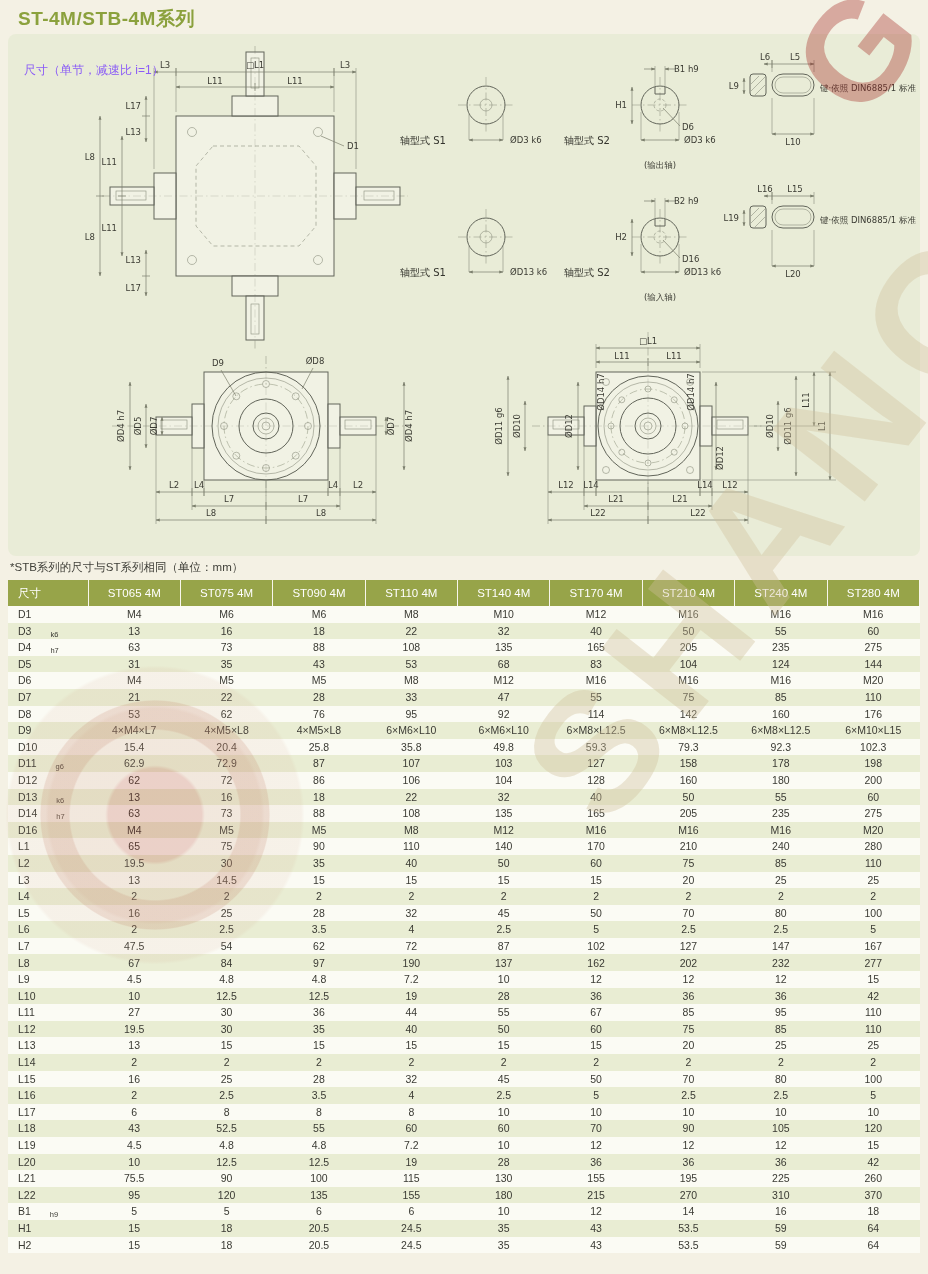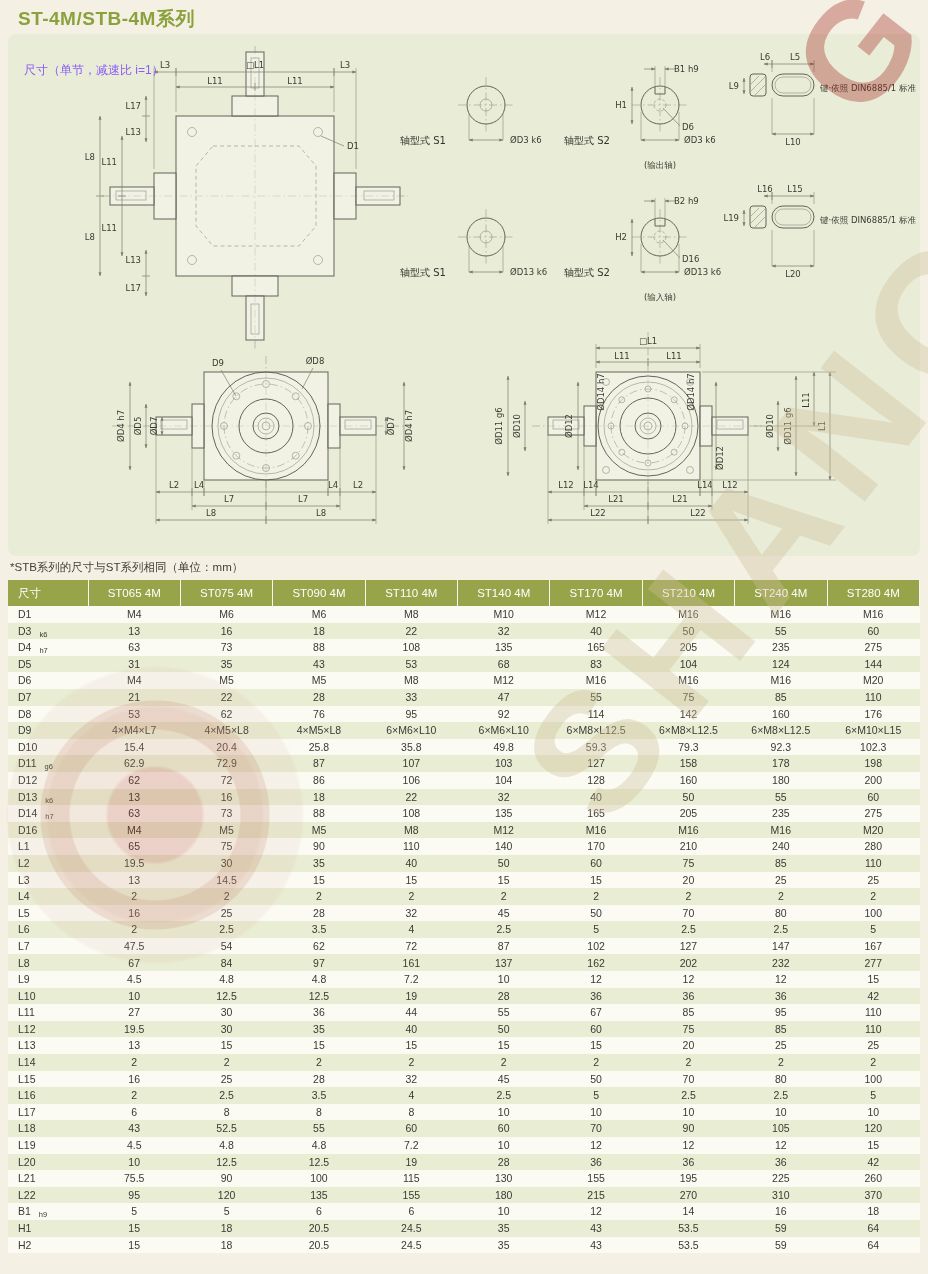--- a/index.html
+++ b/index.html
@@ -11,21 +11,21 @@
 .size-note{position:absolute;left:16px;top:28px;font-size:12px;color:#8b5cf6;z-index:2}
 .panel svg{position:absolute;left:0;top:0}
 .note-row{position:absolute;left:10px;right:10px;top:560px;display:flex;justify-content:flex-start;font-size:11.5px;color:#3f3f38;z-index:2}
 .dim-table{position:absolute;left:8px;top:580px;width:912px;border-collapse:collapse;table-layout:fixed;z-index:1}
 .dim-table th{background:#97a449;color:#fff;font-size:11.5px;font-weight:normal;height:26px;text-align:center;border-right:1px solid rgba(255,255,255,.35);overflow:hidden}
 .dim-table th:first-child{width:80px;text-align:left;padding-left:10px}
 .dim-table td{font-size:10.5px;color:#3a3a33;text-align:center;height:16.6px;padding:0 1px;line-height:1;overflow:hidden}
 .dim-table td.dim-cell{text-align:left;padding-left:10px}
 .dim-table tbody tr:nth-child(odd){background:#fbfbf4}
 .dim-table tbody tr:nth-child(even){background:#e9edd3}
-.sub{font-size:7.5px;position:relative;top:2px;margin-left:8px}
+.sub{font-size:7.5px;position:relative;top:2px;margin-left:19px}
 .watermark{position:absolute;pointer-events:none;z-index:5;font-weight:bold}
 .wm-brand{top:150px;right:-60px;font-size:170px;letter-spacing:16px;transform:rotate(-52deg);transform-origin:right center;color:rgba(208,192,155,.38)}
 .wm-red{top:-30px;right:16px;font-size:140px;transform:rotate(-52deg);color:rgba(164,42,36,.36)}
 .wm-flower{left:-80px;top:580px;width:470px;height:470px;border-radius:50%;
   background:radial-gradient(circle at 50% 50%, rgba(178,58,44,.22) 0 14%, rgba(205,155,130,.20) 15% 32%, rgba(205,155,130,.10) 33% 44%, transparent 45%)}
 .wm-flower2{left:40px;top:700px;width:230px;height:230px;border-radius:50%;
   background:radial-gradient(circle at 50% 50%, transparent 0 52%, rgba(190,120,95,.18) 53% 70%, transparent 71%)}
 svg .dr{stroke:#62655a;fill:none;stroke-width:1}
 svg .drf{stroke:#62655a;fill:rgba(250,250,244,.45);stroke-width:1}
 svg .dt{stroke:#8b8e7d;fill:none;stroke-width:.6}
@@ -652,21 +652,21 @@
           <td>102</td>
           <td>127</td>
           <td>147</td>
           <td>167</td>
         </tr>
         <tr>
           <td class="dim-cell"><span>L8</span></td>
           <td>67</td>
           <td>84</td>
           <td>97</td>
-          <td>161</td>
+          <td>190</td>
           <td>137</td>
           <td>162</td>
           <td>202</td>
           <td>232</td>
           <td>277</td>
         </tr>
         <tr>
           <td class="dim-cell"><span>L9</span></td>
           <td>4.5</td>
           <td>4.8</td>

